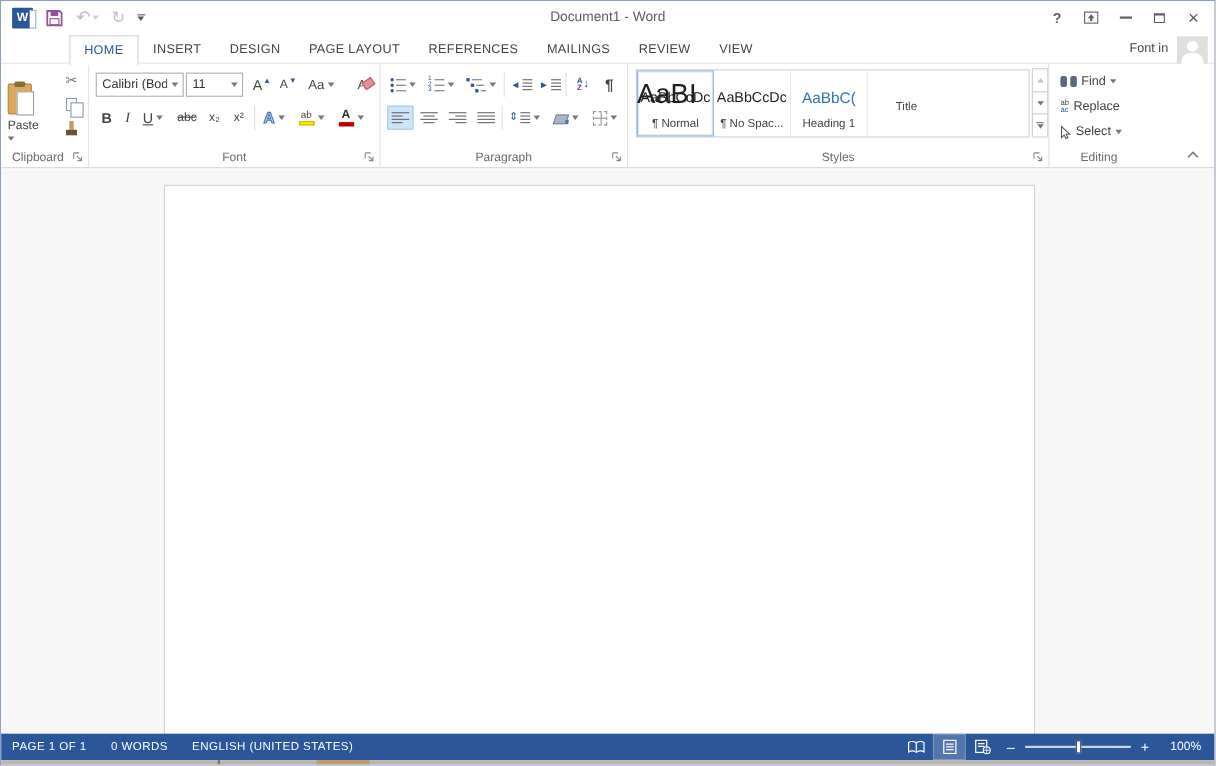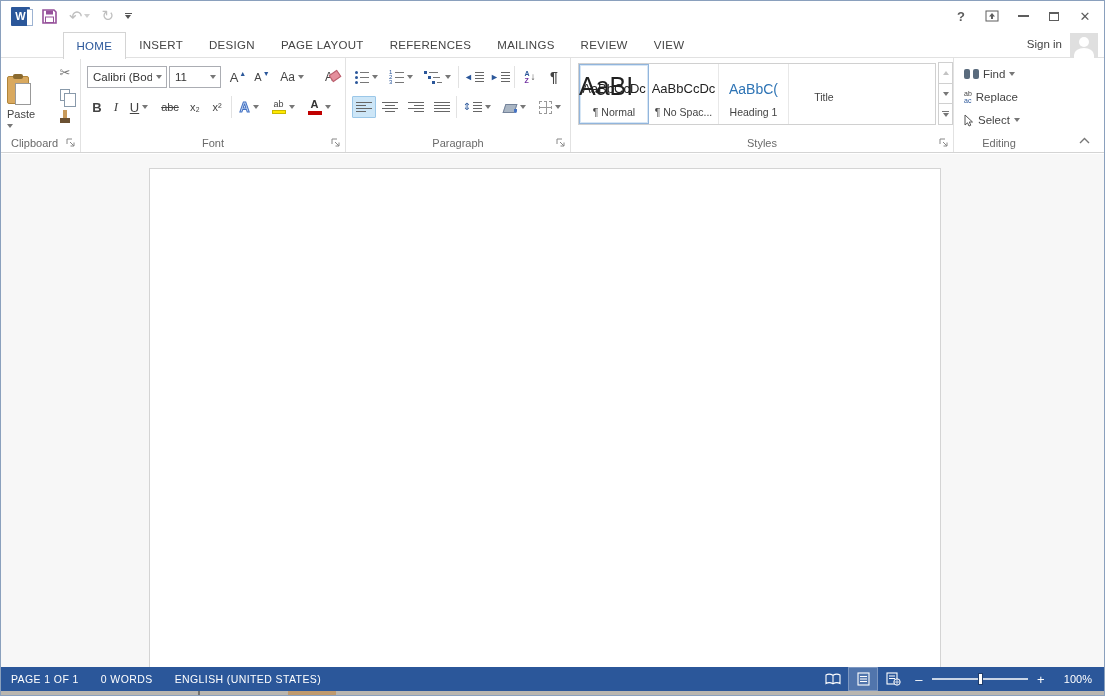--- a/index.html
+++ b/index.html
@@ -218,20 +218,21 @@
       <div class="qat-btn">
         <span class="glyph-disabled" style="font-size:15px;">↻</span>
       </div>
       <div class="qat-btn">
         <span style="display:flex;flex-direction:column;align-items:center;gap:1px;">
           <span style="width:7px;height:1px;background:#555;"></span>
           <span class="caret" style="border-top-color:#555;"></span>
         </span>
       </div>
     </div>
+    <div class="title">Document1 - Word</div>
     <div class="winctrls">
       <div class="winctrl">
           <span style="font-weight:bold;">?</span>
         </div>
       <div class="winctrl">
         <svg width="14" height="12" viewBox="0 0 14 12">
           <rect x="1" y="1" width="12" height="10" fill="none" stroke="#5d5d5d"></rect>
           <path d="M7 3 L10 6.5 H8 V9 H6 V6.5 H4 Z" fill="#5d5d5d"></path>
         </svg>
       </div>
@@ -252,21 +253,21 @@
       <div class="tab file">FILE</div>
       <div class="tab active">HOME</div>
       <div class="tab">INSERT</div>
       <div class="tab">DESIGN</div>
       <div class="tab">PAGE LAYOUT</div>
       <div class="tab">REFERENCES</div>
       <div class="tab">MAILINGS</div>
       <div class="tab">REVIEW</div>
       <div class="tab">VIEW</div>
     </div>
-    <div class="signin">Sign in</div>
+    <div class="signin">Font in</div>
     <div class="avatar"></div>
   </div>
 
   <div class="ribbon">
 
     <div class="grp" style="left:0;width:80px;">
       <div class="paste-btn">
         <div class="clipboard-ic"></div>
         <div class="paste-txt">Paste</div>
         <span class="caret"></span>

